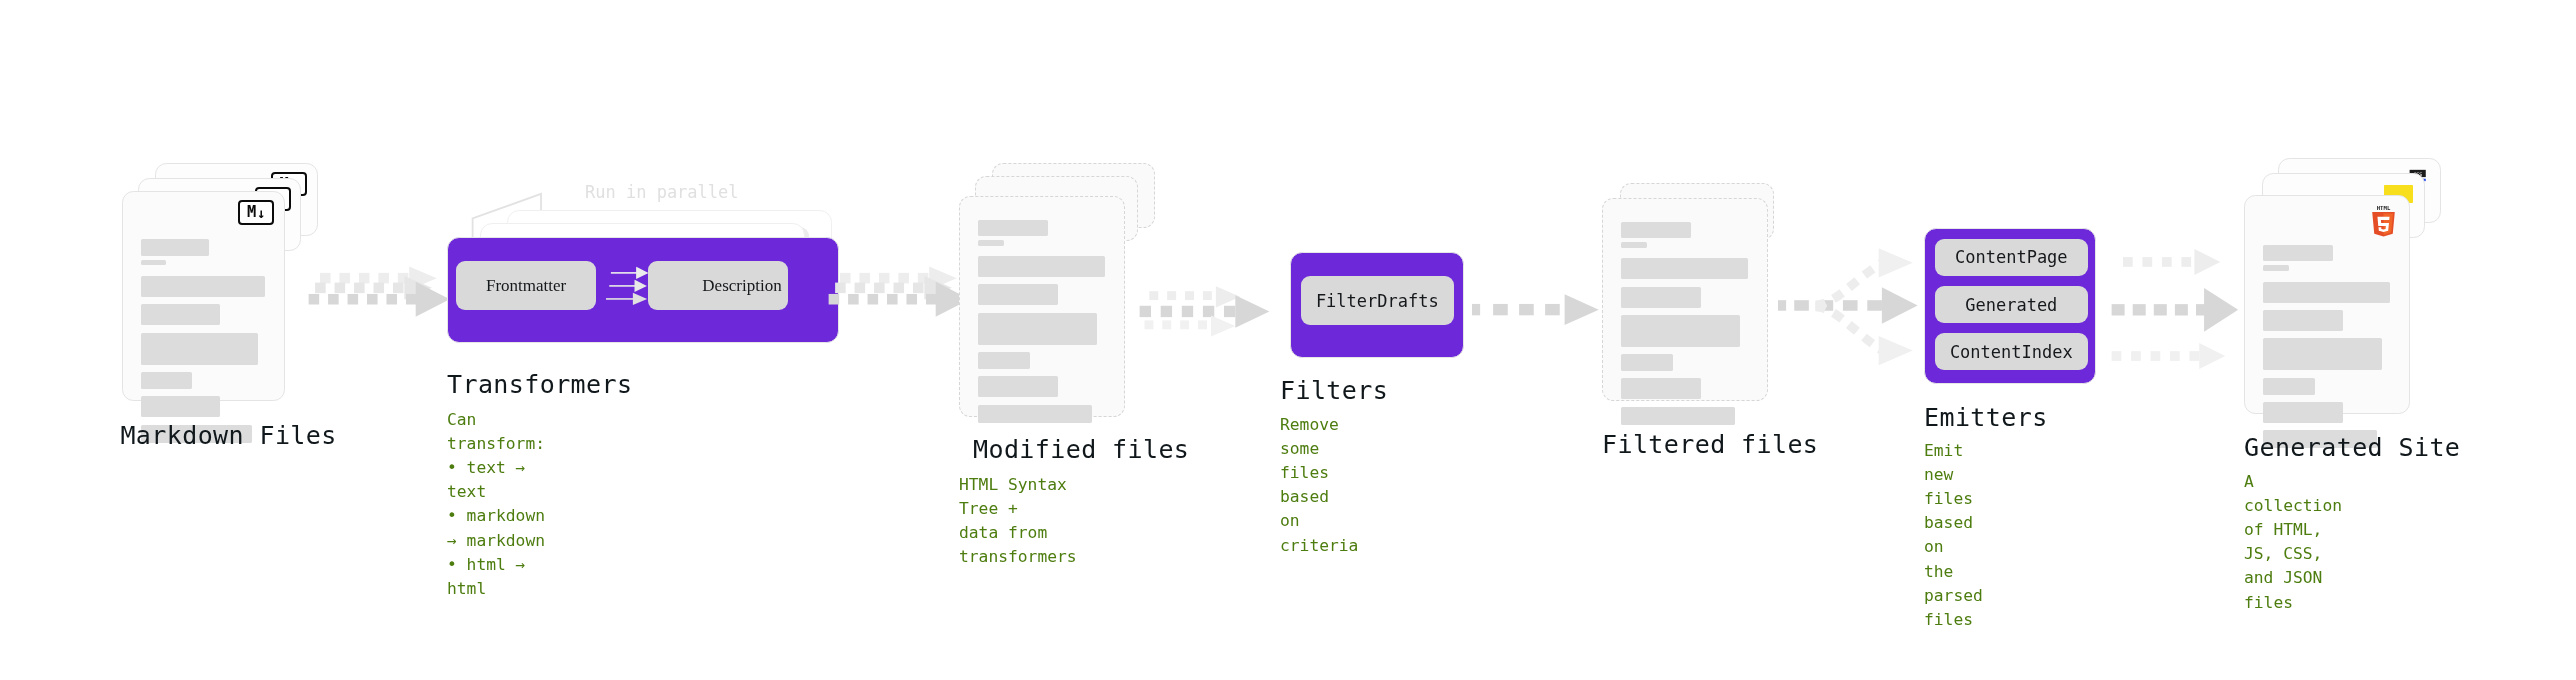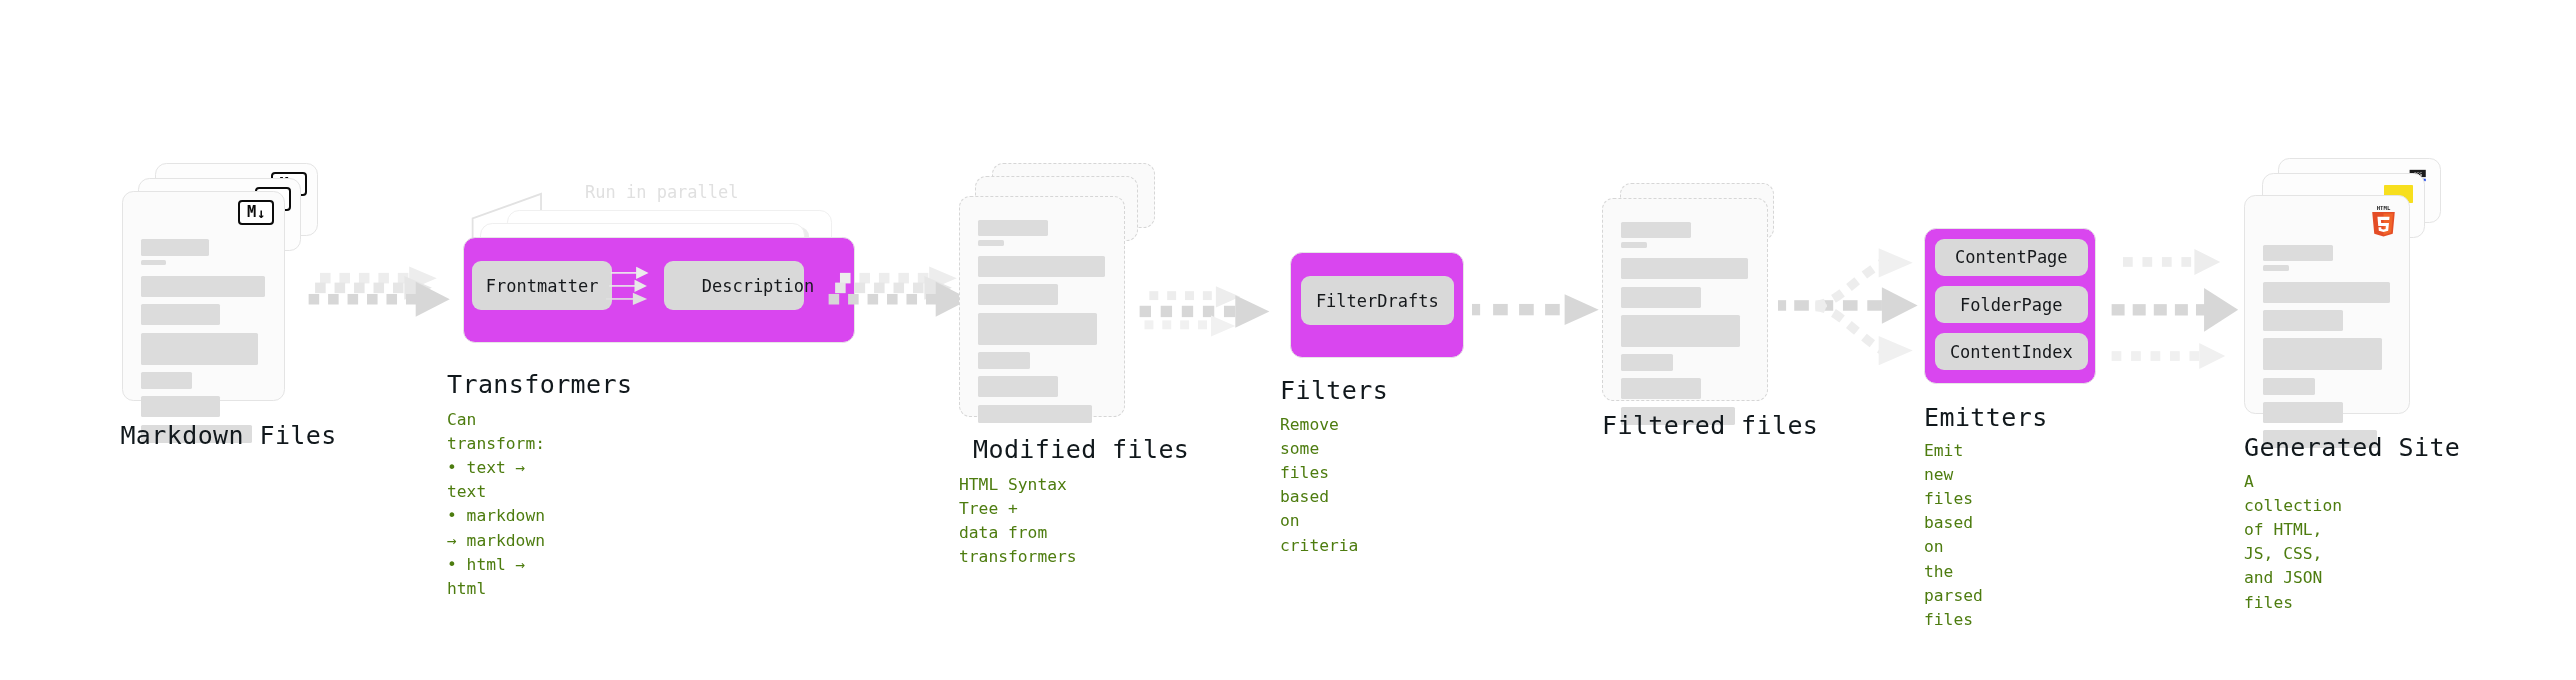--- a/index.html
+++ b/index.html
@@ -52,21 +52,21 @@
   
   .pill{
     position:absolute;background:#d9d9d9;border-radius:9px;
     display:flex;align-items:center;justify-content:center;
     font-size:17px;color:#16191c;box-sizing:border-box;white-space:nowrap;
   }
   .group-box{
     position:absolute;border:1.6px solid #e6e6e6;border-radius:12.2px;
     background:#ffffff;box-sizing:border-box;
   }
-  .group-box.plain{background:#d946ef;}
+  .group-box.plain{background:#6d28d9;}
 
   svg{display:block;overflow:visible;}
   .noevt{pointer-events:none;}
 </style>
 </head>
 <body>
 
 <div id="stage">
 
   <div class="abs" style="left:122px;top:163px;">
@@ -143,21 +143,21 @@
     <div class="group-box" style="left:60px;top:23px;width:325px;height:86px;border-color:#f0f0f0;">
       <div class="pill" style="left:21px;top:16.3px;width:98px;height:54px;background:#ececec;color:transparent;"></div>
       <div class="pill" style="left:171px;top:16.3px;width:130px;height:54px;background:#ececec;color:transparent;"></div>
     </div>
 
     <div class="group-box" style="left:32.5px;top:36px;width:325px;height:86px;border-color:#efefef;">
       <div class="pill" style="left:14px;top:16.3px;width:106px;height:54px;background:#e4e4e4;color:transparent;"></div>
       <div class="pill" style="left:169px;top:16.3px;width:130px;height:54px;background:#e4e4e4;color:transparent;"></div>
     </div>
 
-    <div class="group-box plain" style="left:16px;top:50px;width:392px;height:106px;">
+    <div class="group-box plain" style="left:0px;top:50px;width:392px;height:106px;font-family:Liberation Serif, serif;">
       <div class="pill" style="left:8.1px;top:23px;width:140px;height:49px;">
         <span>Frontmatter</span>
       </div>
       <div class="pill" style="left:200px;top:23px;width:140px;height:49px;padding-left:48px;">
         <span>Description</span>
       </div>
     </div>
 
     <svg class="abs noevt" style="left:159px;top:81px;width:57px;height:57px;" viewBox="0 0 70 70" width="57" height="57">
       <g stroke="#ececec" stroke-width="2" fill="#ececec">
@@ -283,21 +283,21 @@
         <div class="ln h1"></div>
           <div class="ln h2"></div>
         <div class="ln w100"></div>
           <div class="ln w62"></div>
         <div class="ln w92"></div>
           <div class="ln w40"></div>
         <div class="ln w62b"></div>
           <div class="ln w88"></div>
       </div>
     </div>
-    <div class="abs stage-title" style="left:0px;top:228px;">Filtered files</div>
+    <div class="abs stage-title" style="left:0px;top:247px;">Filtered files</div>
   </div>
 
   <svg class="abs noevt" style="left:1778px;top:232px;width:138px;height:138px;" viewBox="0 0 170 170" width="138" height="138">
     <g fill="#d7d7d7">
       <rect x="0" y="84" width="10" height="13"></rect>
         <rect x="20" y="84" width="18" height="13"></rect>
       <rect x="50" y="84" width="18" height="13"></rect>
         <rect x="80" y="84" width="18" height="13"></rect>
       <rect x="110" y="84" width="18" height="13"></rect>
       <polygon points="128,68 172,90.5 128,113"></polygon>
@@ -307,21 +307,21 @@
     <path d="M46,92 C70,92 92,122 128,146" fill="none" stroke="#ededed" stroke-width="11" stroke-dasharray="13 11" stroke-linecap="butt"></path>
     <polygon points="124,128 166,146 124,164" fill="#f0f0f0"></polygon>
   </svg>
 
   <div class="abs" style="left:1924px;top:228px;">
     <div class="group-box plain" style="left:0px;top:0px;width:172px;height:156px;">
       <div class="pill" style="left:9.8px;top:9.8px;width:153px;height:37px;">
         <span>ContentPage</span>
       </div>
       <div class="pill" style="left:9.8px;top:57px;width:153px;height:37px;">
-        <span>FolderPage</span>
+        <span>Generated</span>
       </div>
       <div class="pill" style="left:9.8px;top:104px;width:153px;height:37px;">
         <span>ContentIndex</span>
       </div>
     </div>
     <div class="abs stage-title" style="left:0px;top:175px;">Emitters</div>
     <div class="abs stage-sub" style="left:0px;top:211px;">Emit new files based on
 the parsed files</div>
   </div>
 

